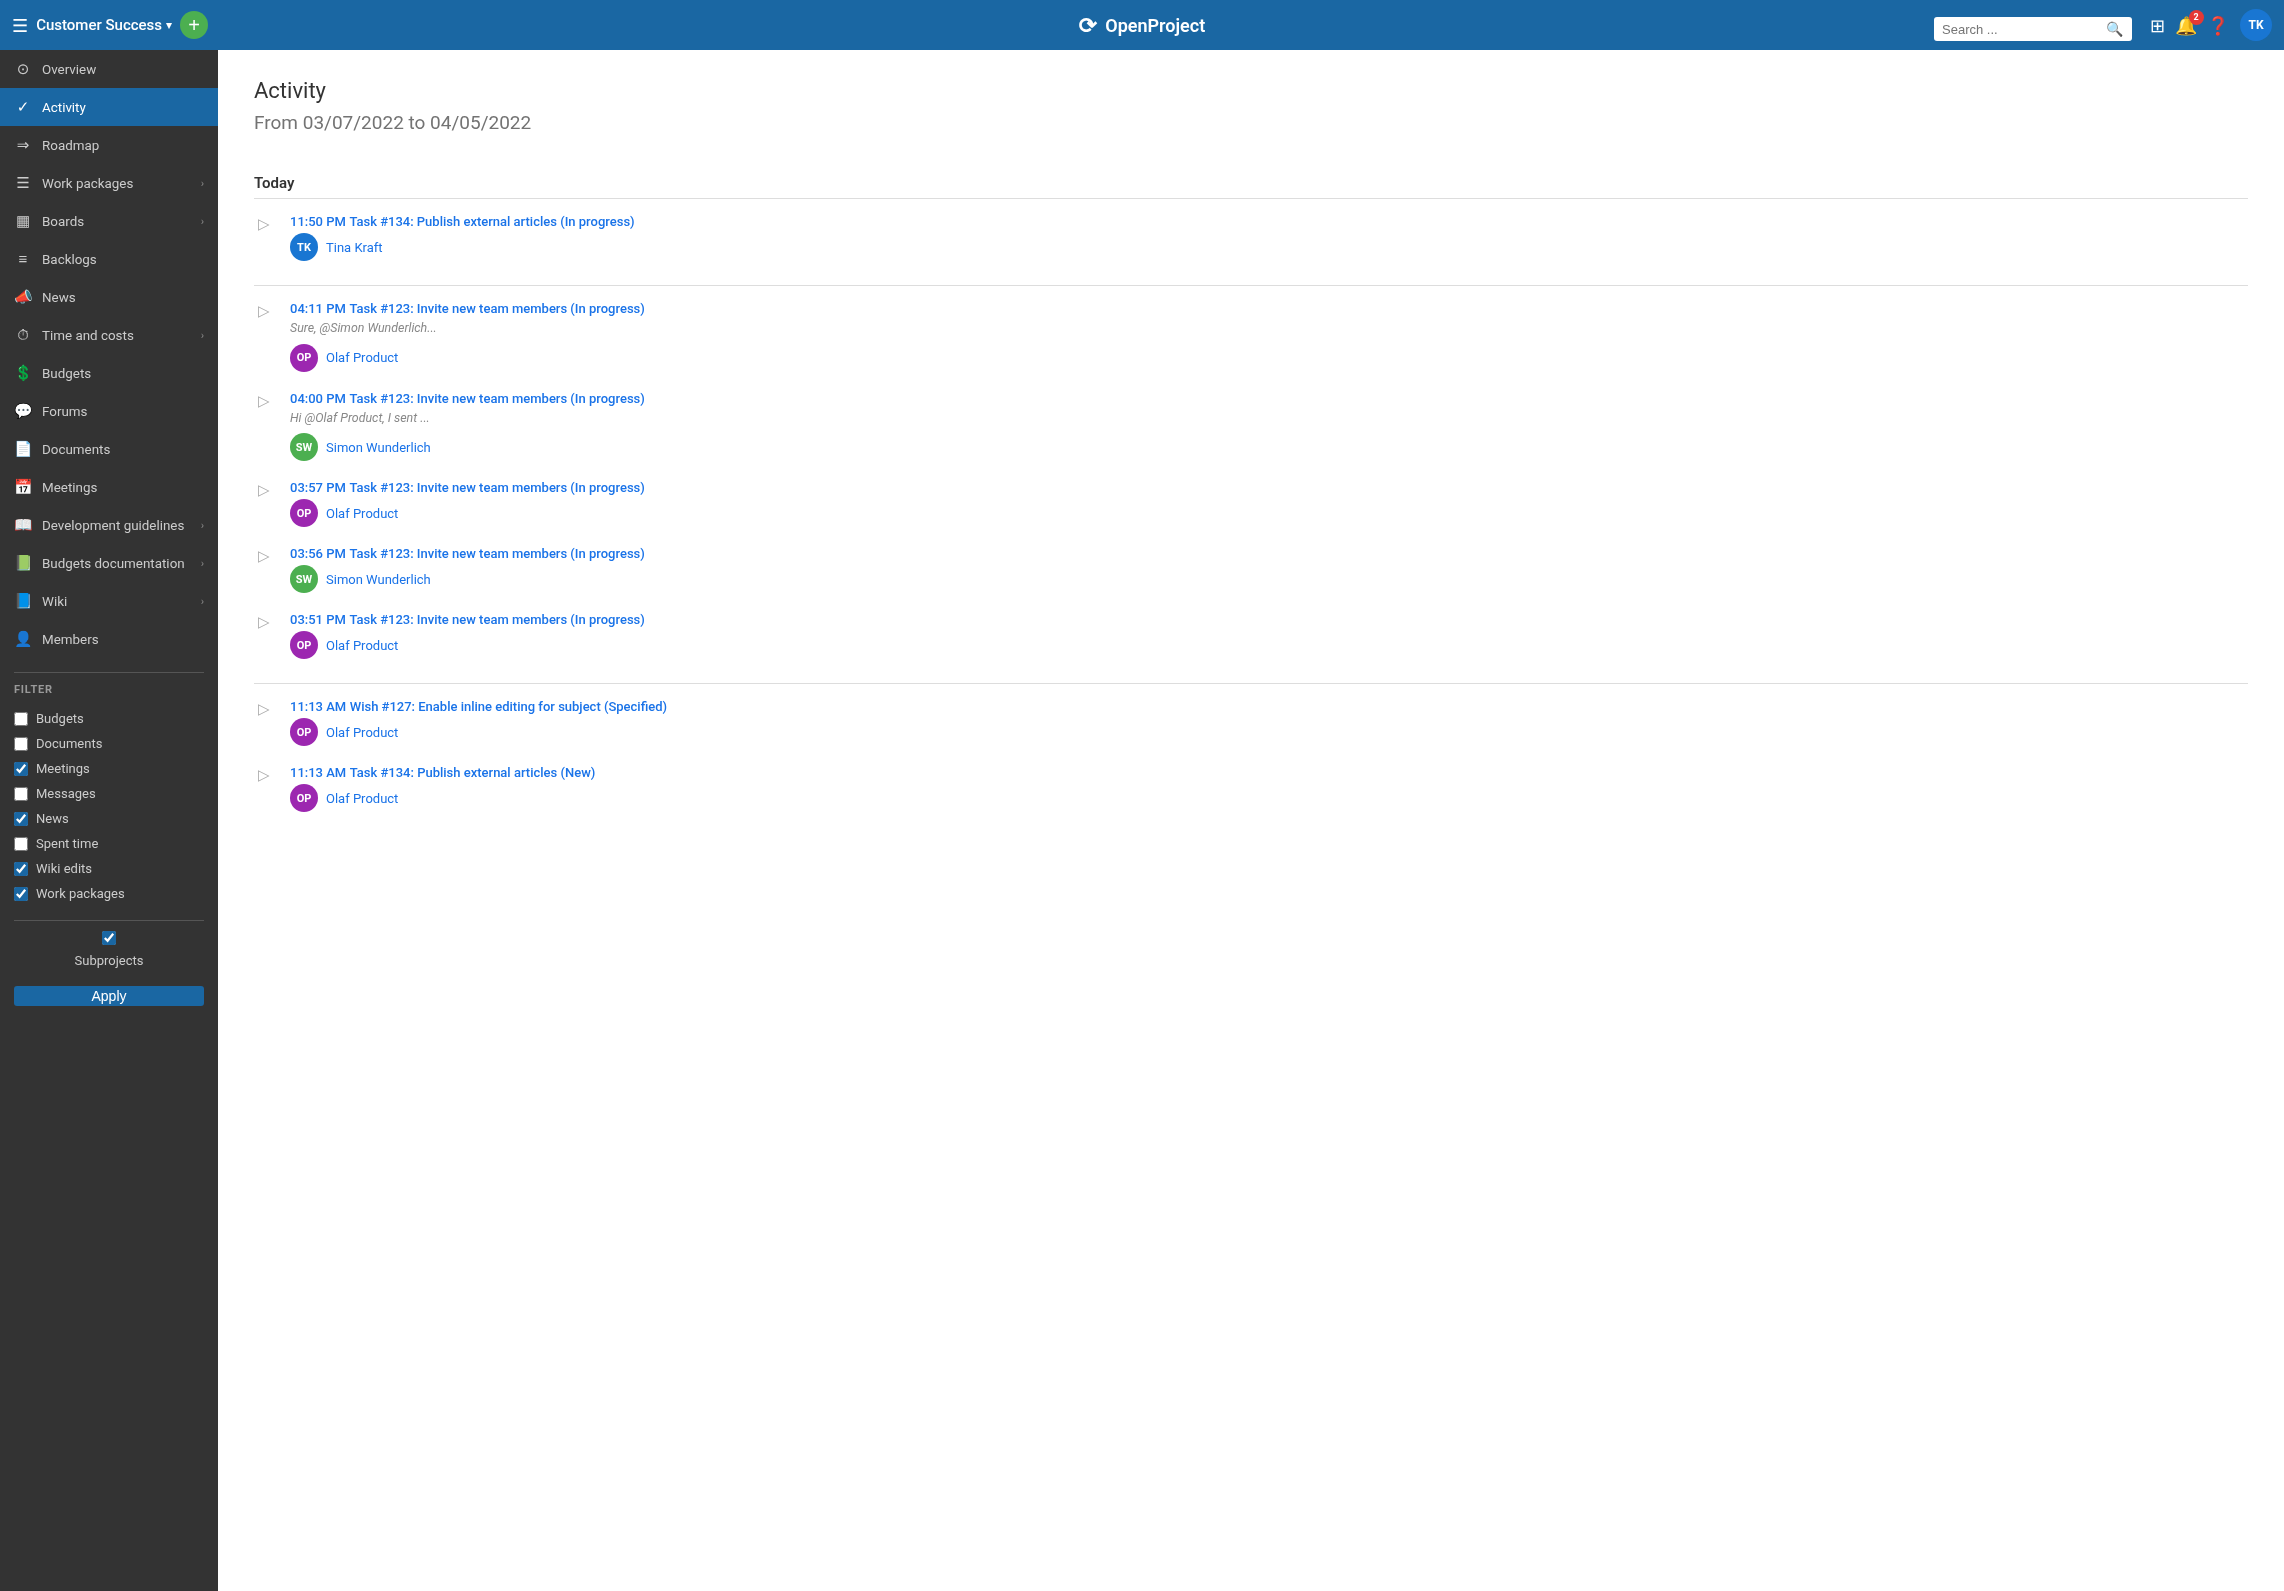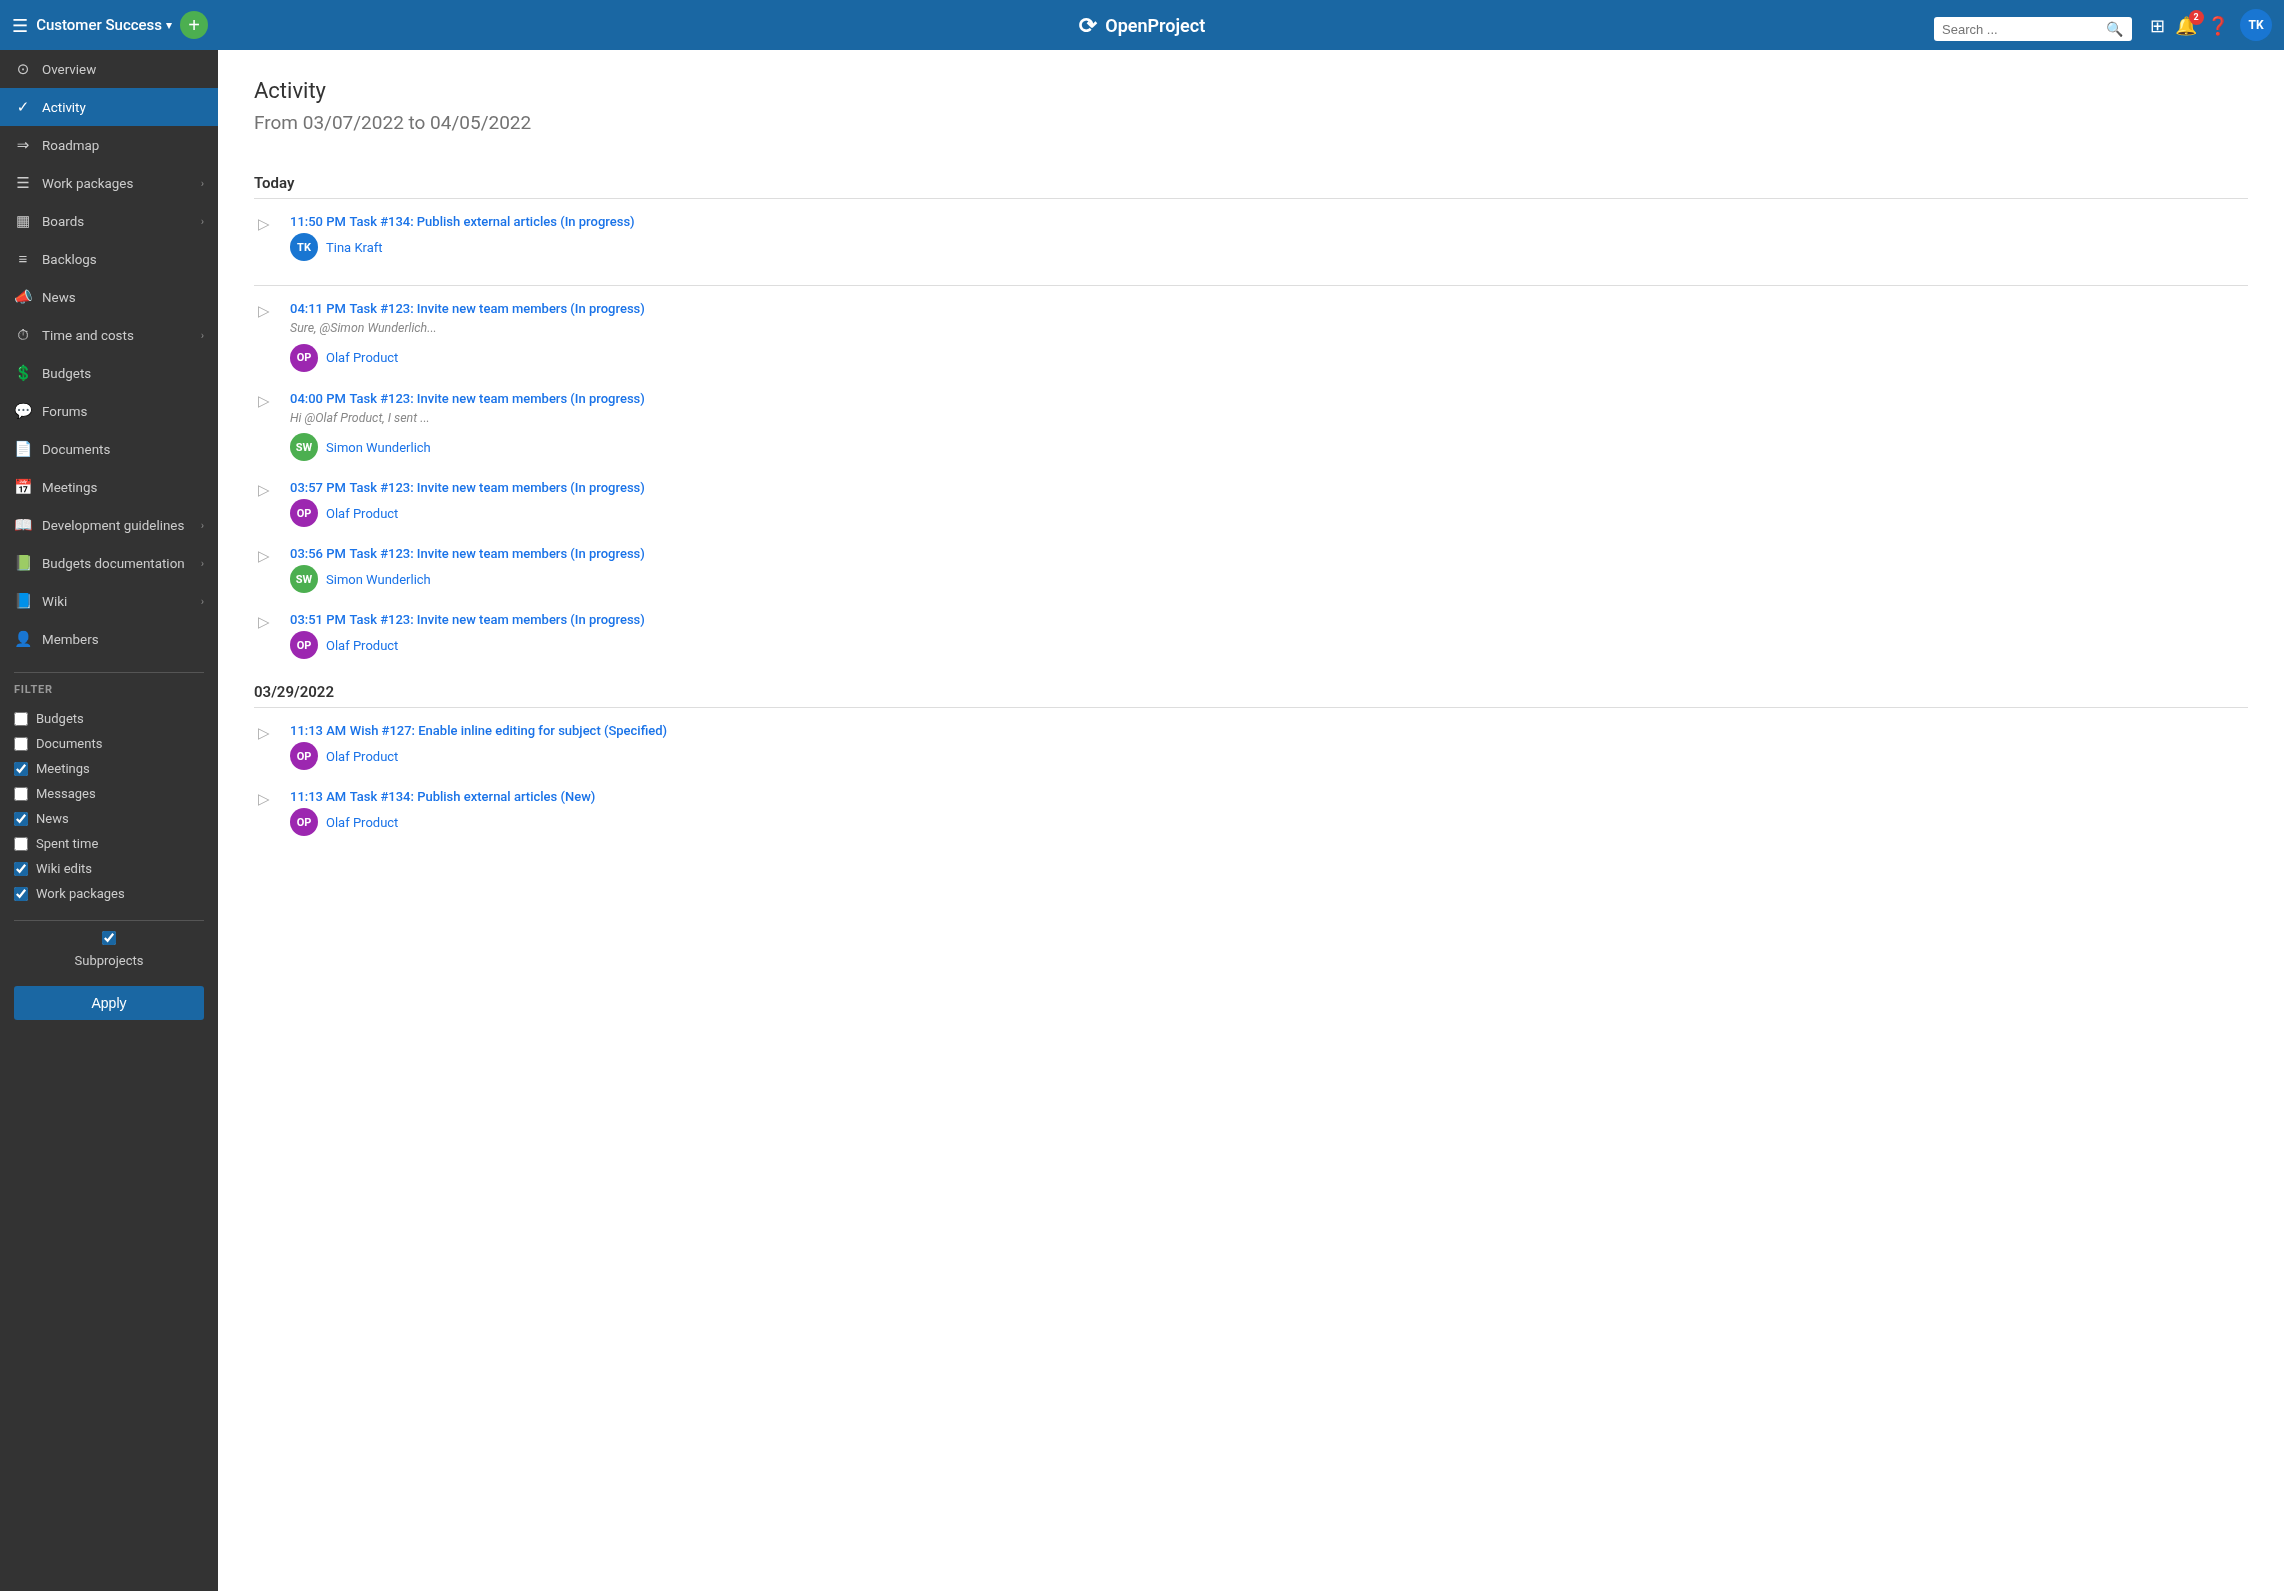--- a/index.html
+++ b/index.html
@@ -63,21 +63,21 @@
     .filter-section { padding: 14px 14px 6px; }
     .filter-title { font-size: 11px; font-weight: 700; color: #999; letter-spacing: 0.8px; margin-bottom: 10px; }
     .filter-divider { border: none; border-top: 1px solid #555; margin-bottom: 10px; }
     .filter-item { display: flex; align-items: center; gap: 8px; padding: 5px 0; font-size: 13px; color: #ccc; cursor: pointer; }
     .filter-item input[type="checkbox"] { accent-color: #1a67a3; width: 14px; height: 14px; }
 
     .subprojects-section { padding: 8px 14px; }
     .subprojects-item { display: flex; align-items: center; gap: 8px; font-size: 13px; color: #ccc; cursor: pointer; flex-direction: column; }
     .subprojects-item input[type="checkbox"] { accent-color: #1a67a3; width: 14px; height: 14px; }
 
-    .apply-btn { margin: 10px 14px; background: #1a67a3; color: white; border: none; padding: 9px 18px; cursor: pointer; font-size: 14px; border-radius: 3px; width: calc(100% - 28px); }
+    .apply-btn { margin: 10px 14px; background: #1a67a3; color: white; border: none; padding: 2px 18px; cursor: pointer; font-size: 14px; border-radius: 3px; width: calc(100% - 28px); }
 
     
     .content {
       flex: 1;
       overflow-y: auto;
       padding: 28px 36px;
     }
     .page-title { font-size: 22px; font-weight: 400; color: #333; margin-bottom: 8px; }
     .date-range { font-size: 19px; color: #737373; margin-bottom: 40px; }
 
@@ -350,21 +350,20 @@
         <a class="activity-link">Task #123: Invite new team members (In progress)</a>
         
         <div class="activity-user">
           <div class="user-avatar" style="background:#9c27b0;">OP</div>
           <span class="user-name">Olaf Product</span>
         </div>
       </div>
     </div>
         </div>
         <div class="activity-group">
-    <div class="day-label">03/29/2022</div>
     <hr class="day-divider">
   <div class="activity-item">
       <span class="activity-icon">▷</span>
       <div class="activity-body">
         <span class="activity-time">11:13 AM</span>
         <span> </span>
         <a class="activity-link">Wish #127: Enable inline editing for subject (Specified)</a>
         
         <div class="activity-user">
           <div class="user-avatar" style="background:#9c27b0;">OP</div>

